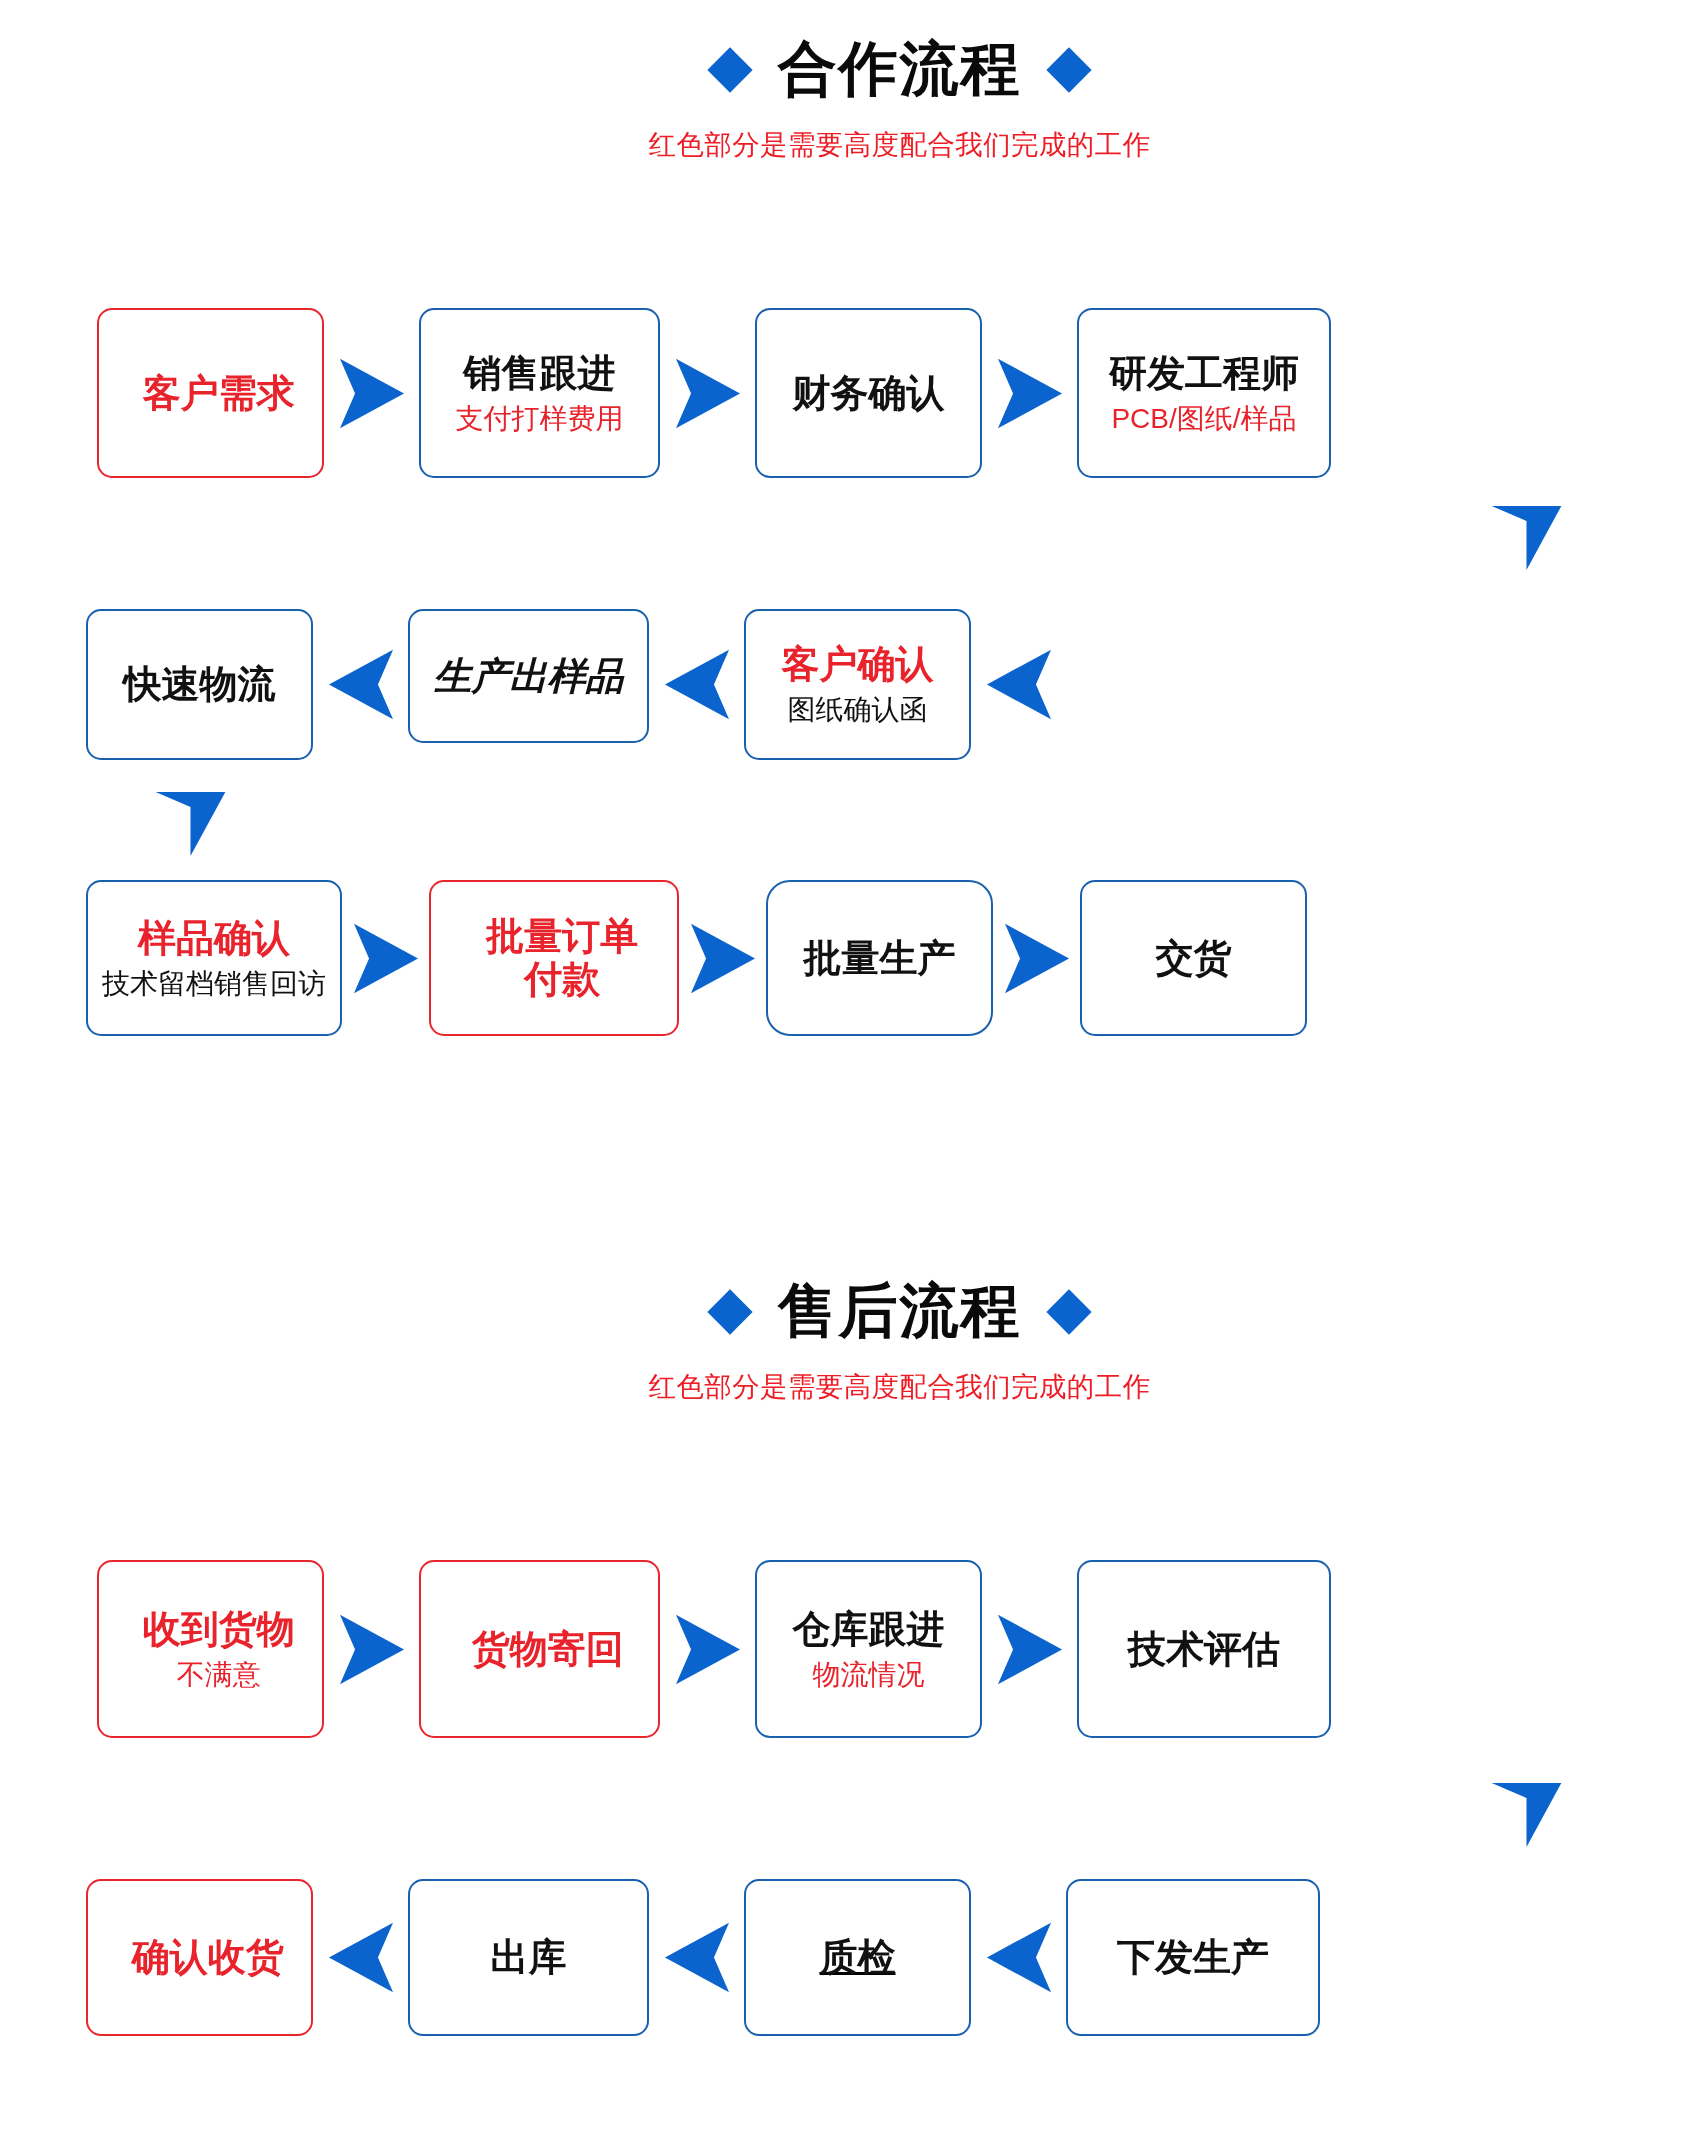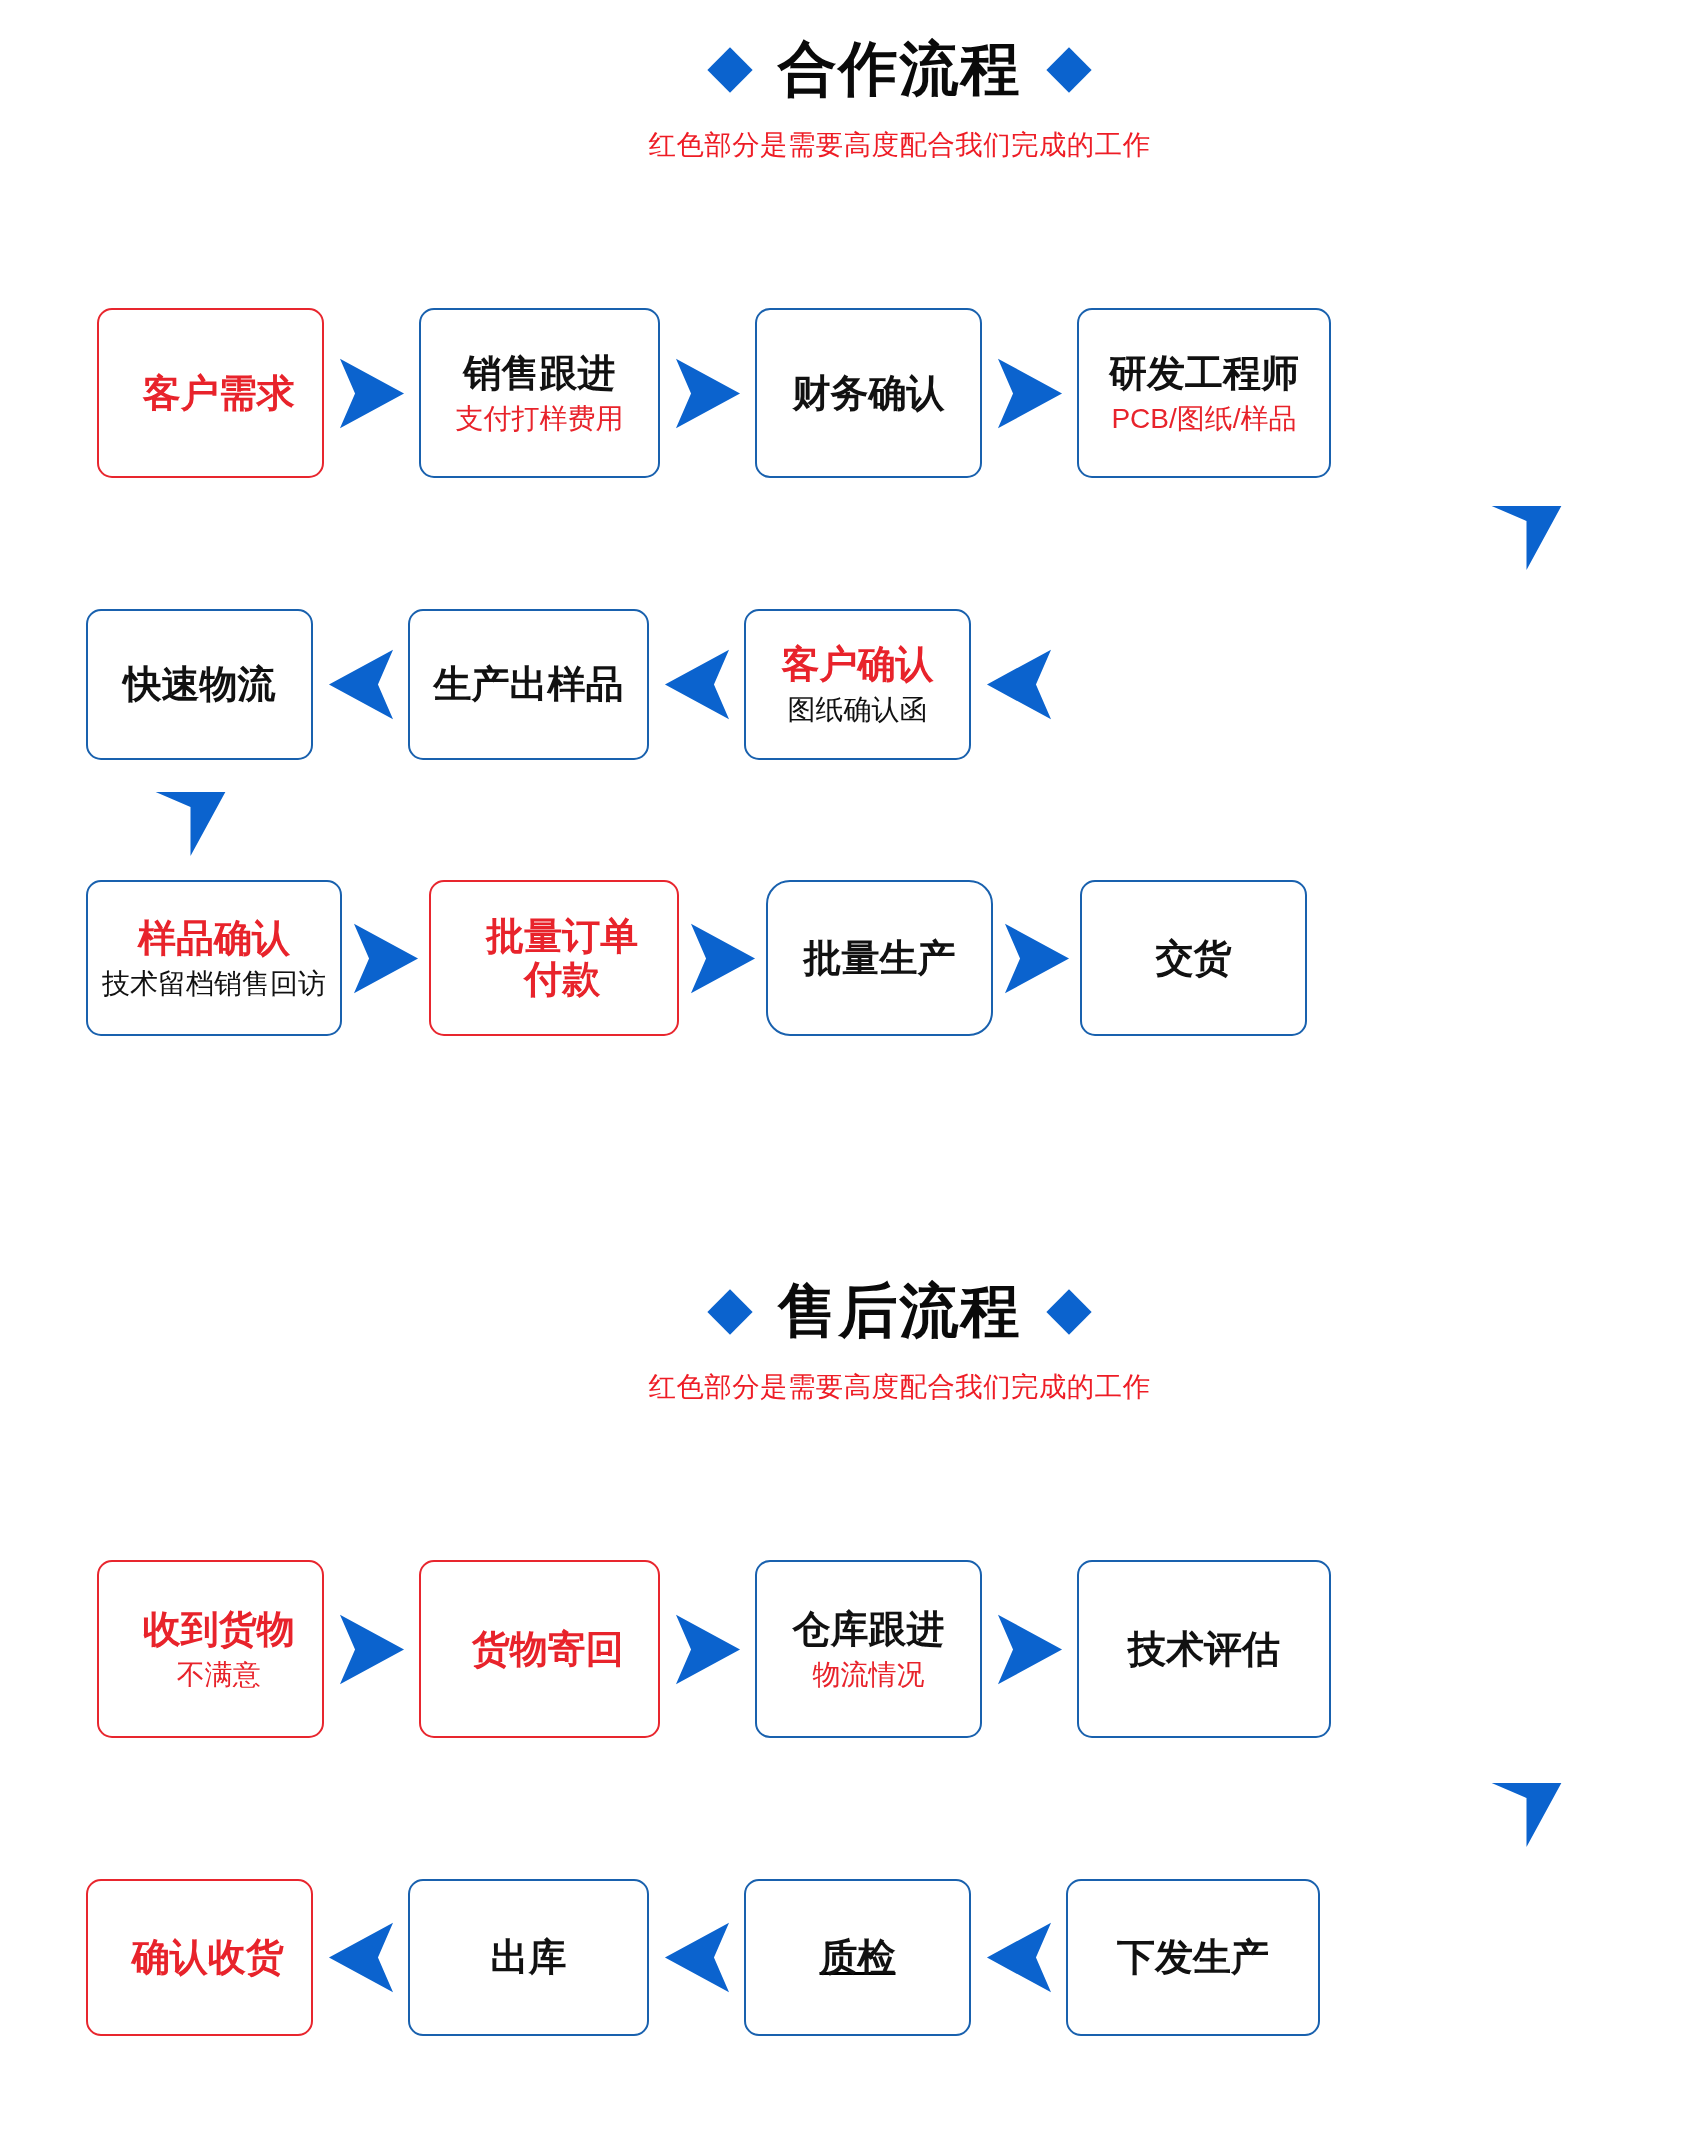--- a/index.html
+++ b/index.html
@@ -142,21 +142,21 @@
 
   <div class="abs row" style="left:38px;top:609px;">
     <div class="node" style="width:227px;height:151px;">
       <div class="main">快速物流</div>
     </div>
     <div class="arrow" style="width:95px;">
       <svg width="72" height="81" viewBox="0 0 76 86">
           <path d="M72 6 L4 43 L72 80 L56 43 Z" fill="#0B63CE"></path>
         </svg>
     </div>
-    <div class="node" style="width:241px;height:151px;">
+    <div class="node" style="width:241px;height:134px;font-style:italic;">
       <div class="main">生产出样品</div>
     </div>
     <div class="arrow" style="width:95px;">
       <svg width="72" height="81" viewBox="0 0 76 86">
           <path d="M72 6 L4 43 L72 80 L56 43 Z" fill="#0B63CE"></path>
         </svg>
     </div>
     <div class="node" style="width:227px;height:151px;">
       <div class="main red">客户确认</div>
       <div class="sub">图纸确认函</div>

